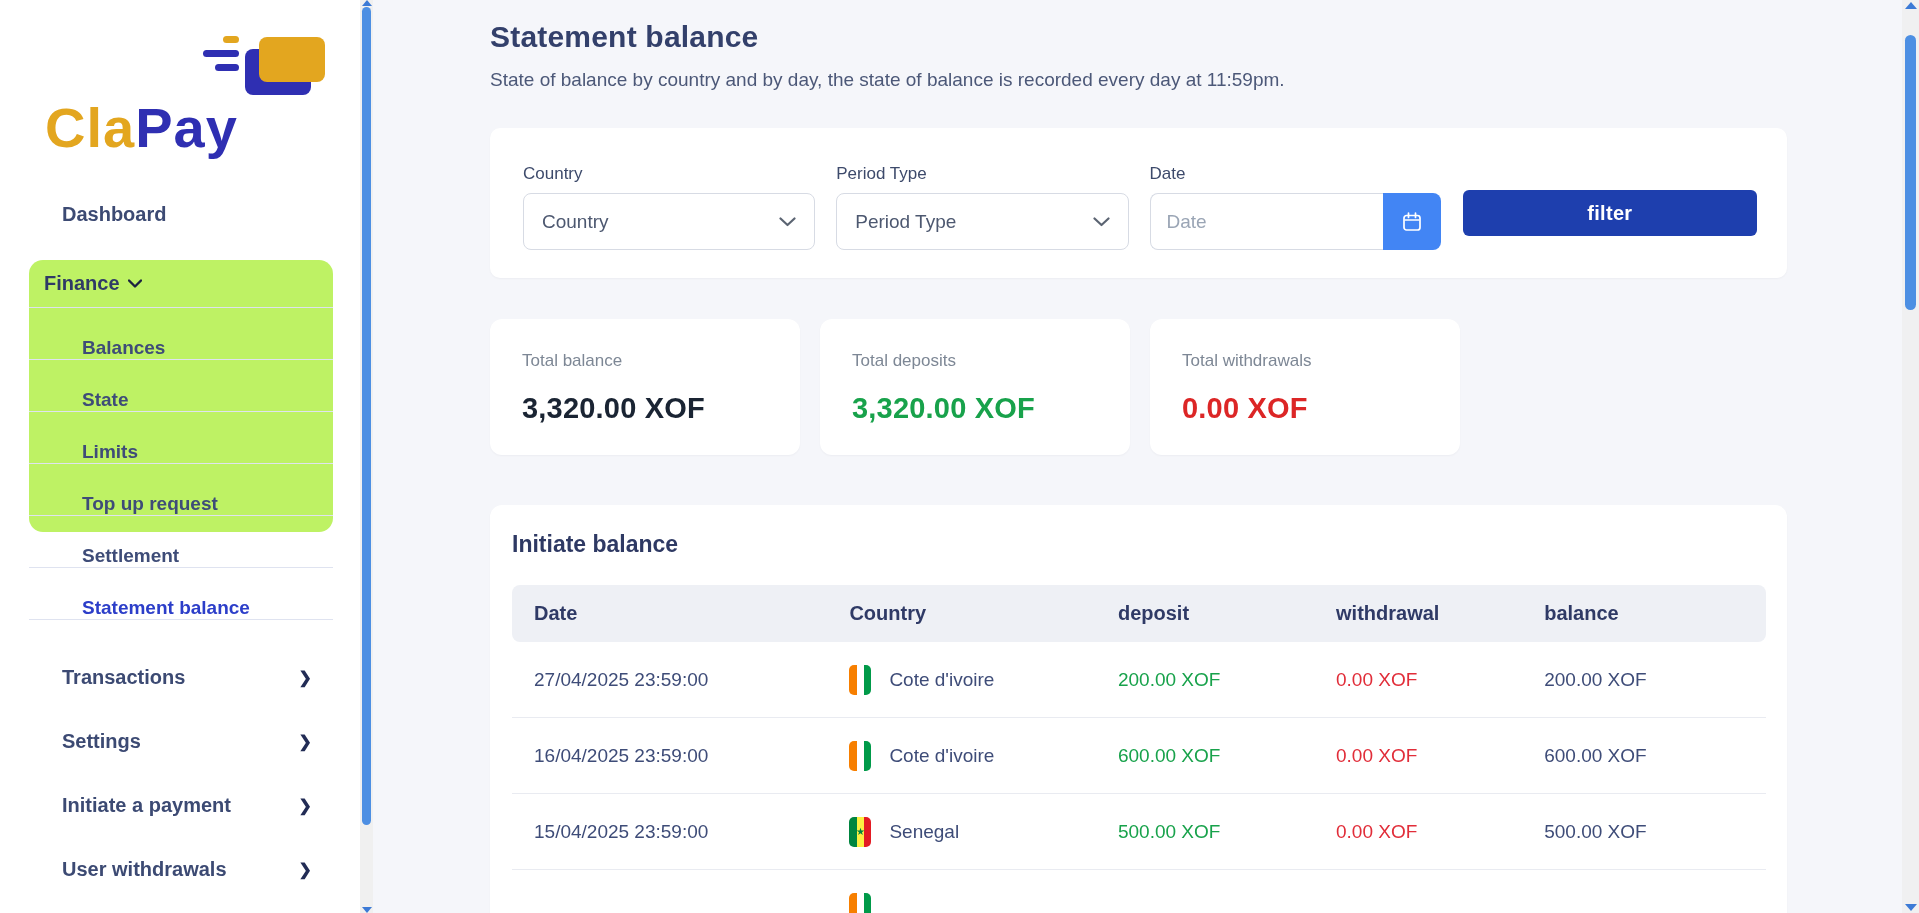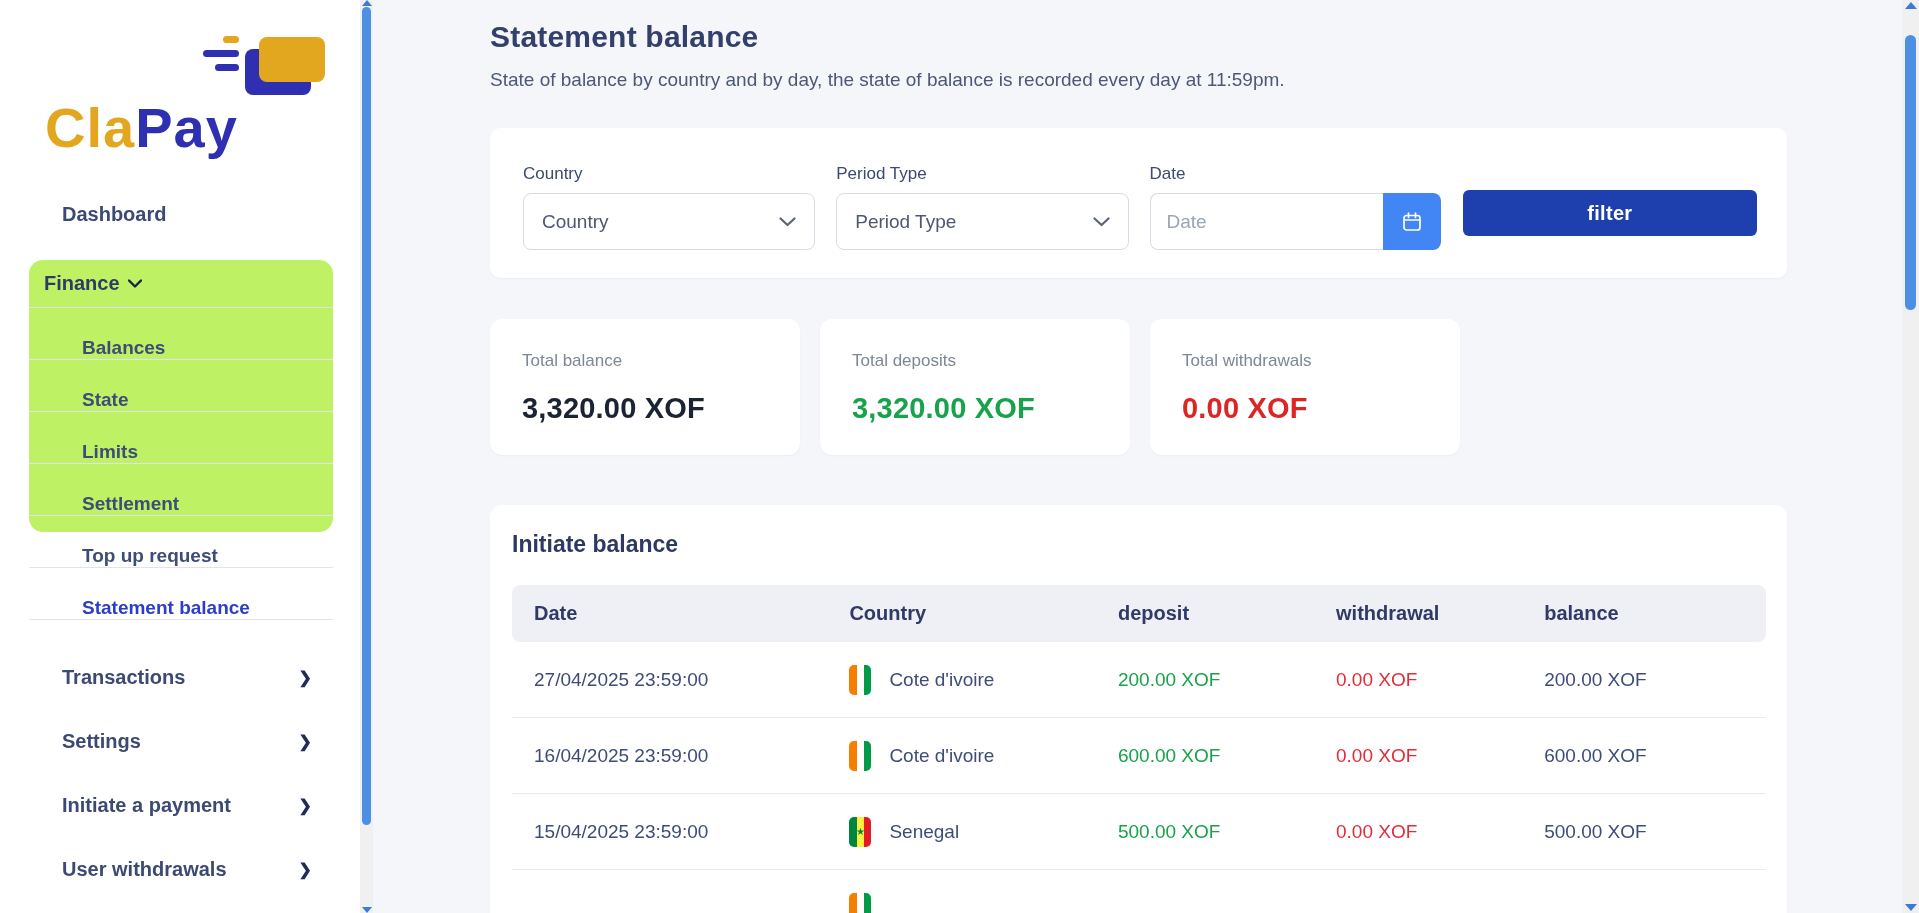--- a/index.html
+++ b/index.html
@@ -187,24 +187,24 @@
     <div class="finance-sub">
         <span>Balances</span>
       </div>
     <div class="finance-sub">
         <span>State</span>
       </div>
     <div class="finance-sub">
         <span>Limits</span>
       </div>
     <div class="finance-sub">
+        <span>Top up request</span>
+      </div>
+    <div class="finance-sub">
         <span>Settlement</span>
-      </div>
-    <div class="finance-sub">
-        <span>Top up request</span>
       </div>
     <div class="finance-sub active">
         <span>Statement balance</span>
       </div>
   </div>
 
   <div class="nav-item" id="nav-transactions">
     <span>Transactions</span>
     <span class="chev">❯</span>
   </div>

